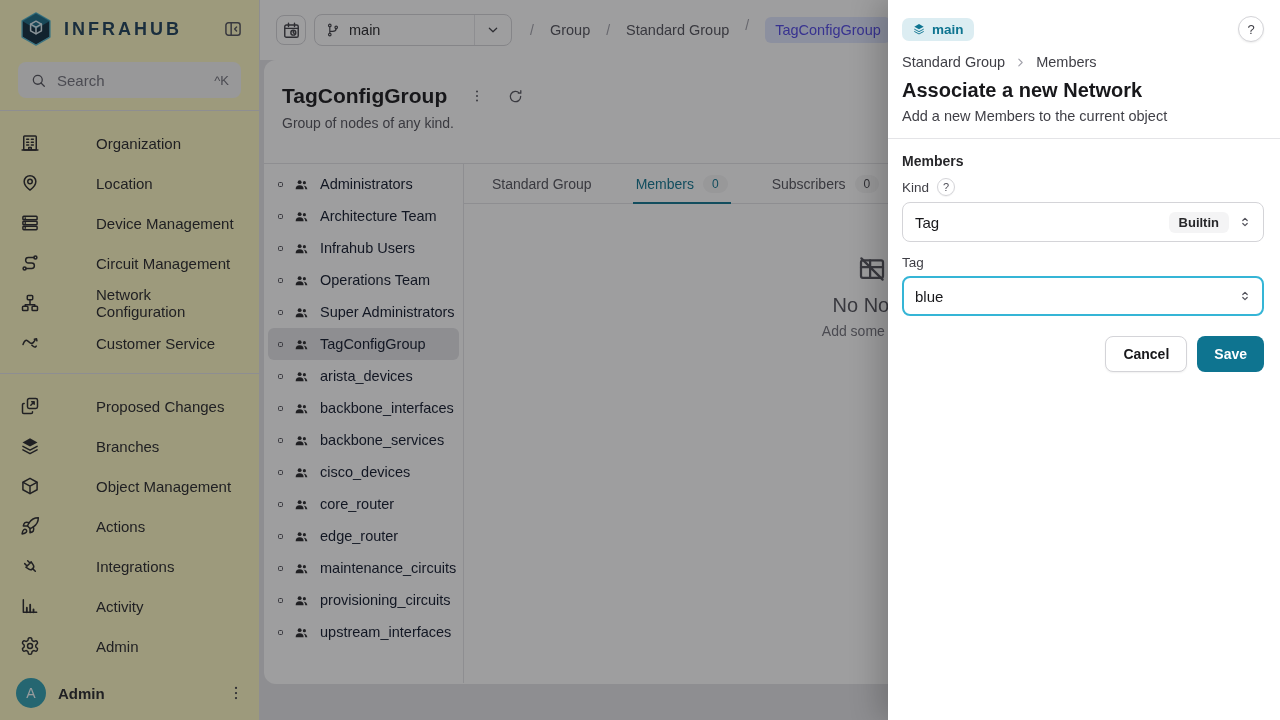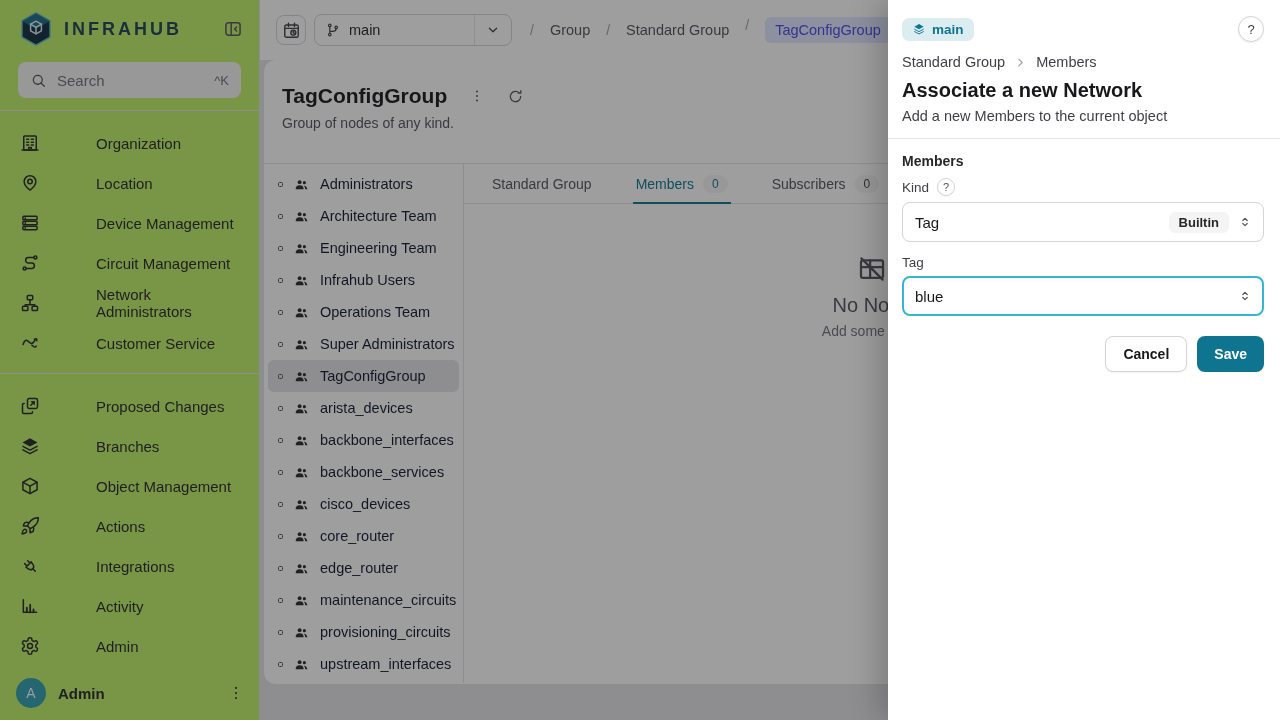--- a/index.html
+++ b/index.html
@@ -5,21 +5,21 @@
   * { margin:0; padding:0; box-sizing:border-box; }
   html,body { width:1280px; height:720px; overflow:hidden; }
   body { font-family:"Liberation Sans", sans-serif; background:#e4e4e7; position:relative; color:#18181b; }
   [data-interactable="true"] { cursor:pointer; }
   button { font-family:inherit; background:none; border:none; }
 
   .icon { display:inline-flex; width:20px; height:20px; flex:none; }
   .icon svg { width:100%; height:100%; fill:none; stroke:currentColor; stroke-width:1.8; stroke-linecap:round; stroke-linejoin:round; }
 
   
-  .sidebar { position:absolute; left:0; top:0; width:260px; height:720px; background:#bef264; border-right:1px solid #e4e4e7; z-index:10; }
+  .sidebar { position:absolute; left:0; top:0; width:260px; height:720px; background:#fef9c3; border-right:1px solid #e4e4e7; z-index:10; }
   .logo-row { display:flex; align-items:center; height:58px; padding:0 16px 0 18px; gap:10px; }
   .logo-mark { width:36px; height:38px; }
   .logo-text { font-size:18px; font-weight:bold; letter-spacing:3px; color:#1c3e58; flex:1; }
   .collapse-btn { color:#52525b; display:flex; }
   .collapse-btn .icon { width:20px; height:20px; }
   .search-box { margin:4px 18px 12px; height:36px; background:#f4f4f5; border-radius:8px; display:flex; align-items:center; padding:0 12px; gap:10px; }
   .s-icon { width:17px; height:17px; color:#52525b; }
   .search-ph { font-size:15px; color:#71717a; flex:1; }
   .search-kbd { font-size:13px; color:#71717a; }
   .sb-divider { border:none; border-top:1px solid #e4e4e7; }
@@ -190,21 +190,21 @@
         </div>
         <div class="nav-item" data-interactable="true">
           <span class="icon nav-icon" data-interactable="false">
             <svg viewBox="0 0 24 24">
               <rect x="8.75" y="3" width="6.5" height="5" rx="1"></rect>
               <rect x="3" y="16" width="6.5" height="5" rx="1"></rect>
               <rect x="14.5" y="16" width="6.5" height="5" rx="1"></rect>
               <path d="M12 8v6M6.25 16v-2h11.5v2"></path>
             </svg>
           </span>
-          <span class="nav-label" data-interactable="false">Network Administrators</span>
+          <span class="nav-label" data-interactable="false">Network Configuration</span>
         </div>
         <div class="nav-item" data-interactable="true">
           <span class="icon nav-icon" data-interactable="false">
             <svg viewBox="0 0 24 24">
               <path d="M3.6 13.8c1.5-4.2 3.3-6 5.5-4.4l3.1 2.4c1.4 1 3 .7 4-.7l1.9-2.6"></path>
               <path d="M14.2 14.6l2 1.6c1 .8 2.4.6 3.2-.4"></path>
               <path d="M17.2 7.4l2.6-.5.5 2.5"></path>
             </svg>
           </span>
           <span class="nav-label" data-interactable="false">Customer Service</span>
@@ -397,34 +397,20 @@
               <span class="icon users" data-interactable="false">
                 <svg viewBox="0 0 24 24">
                   <g fill="currentColor" stroke="none">
                     <circle cx="9" cy="8.2" r="3.1"></circle>
                     <path d="M2.6 19.4a6.4 6.4 0 0 1 12.8 0z"></path>
                     <circle cx="16.6" cy="9" r="2.5"></circle>
                     <path d="M15.2 13.7a7.4 7.4 0 0 1 6.2 5.7h-3.3a8.2 8.2 0 0 0-2.9-5.7z"></path>
                   </g>
                 </svg>
               </span>
-              <span class="tree-label" data-interactable="false">Engineering Team</span>
-            </div>
-            <div class="tree-row" data-interactable="true">
-              <span class="tree-marker" data-interactable="false"></span>
-              <span class="icon users" data-interactable="false">
-                <svg viewBox="0 0 24 24">
-                  <g fill="currentColor" stroke="none">
-                    <circle cx="9" cy="8.2" r="3.1"></circle>
-                    <path d="M2.6 19.4a6.4 6.4 0 0 1 12.8 0z"></path>
-                    <circle cx="16.6" cy="9" r="2.5"></circle>
-                    <path d="M15.2 13.7a7.4 7.4 0 0 1 6.2 5.7h-3.3a8.2 8.2 0 0 0-2.9-5.7z"></path>
-                  </g>
-                </svg>
-              </span>
               <span class="tree-label" data-interactable="false">Infrahub Users</span>
             </div>
             <div class="tree-row" data-interactable="true">
               <span class="tree-marker" data-interactable="false"></span>
               <span class="icon users" data-interactable="false">
                 <svg viewBox="0 0 24 24">
                   <g fill="currentColor" stroke="none">
                     <circle cx="9" cy="8.2" r="3.1"></circle>
                     <path d="M2.6 19.4a6.4 6.4 0 0 1 12.8 0z"></path>
                     <circle cx="16.6" cy="9" r="2.5"></circle>

